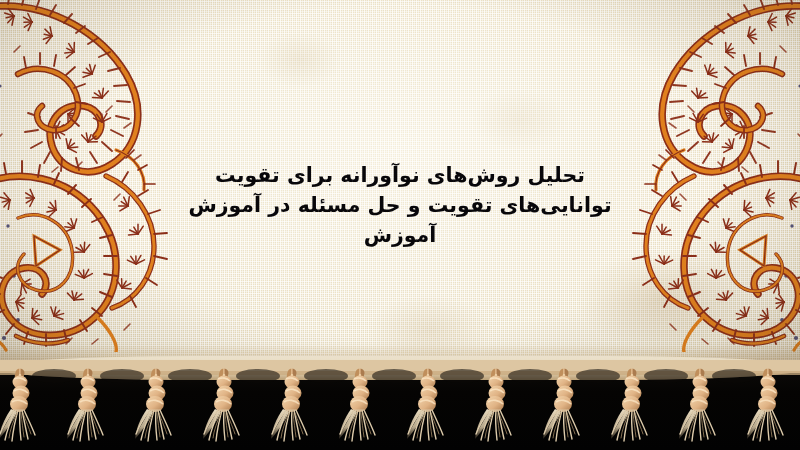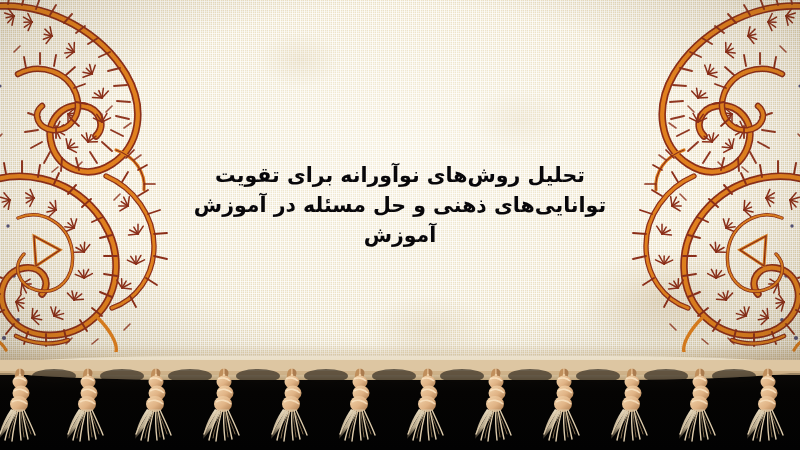--- a/index.html
+++ b/index.html
@@ -543,21 +543,21 @@
           <path d="M136 344 L142 339"></path>
           <path d="M168 330 L174 324"></path>
       </g>
     </svg>
   </div>
 
   <div class="vignette"></div>
 
   <div class="title-block">
     <div class="title-line">تحلیل روش‌های نوآورانه برای تقویت</div>
-    <div class="title-line">توانایی‌های ذهنی و حل مسئله در آموزش</div>
+    <div class="title-line">توانایی‌های تقویت و حل مسئله در آموزش</div>
     <div class="title-line">آموزش</div>
   </div>
 
   <div class="black-base"></div>
   <div class="hem-roll"></div>
 
   <div class="fringe">
     <svg viewBox="0 0 800 90" preserveAspectRatio="none" aria-hidden="true">
       <defs>
         <linearGradient id="cord" x1="0" y1="0" x2="1" y2="0">

